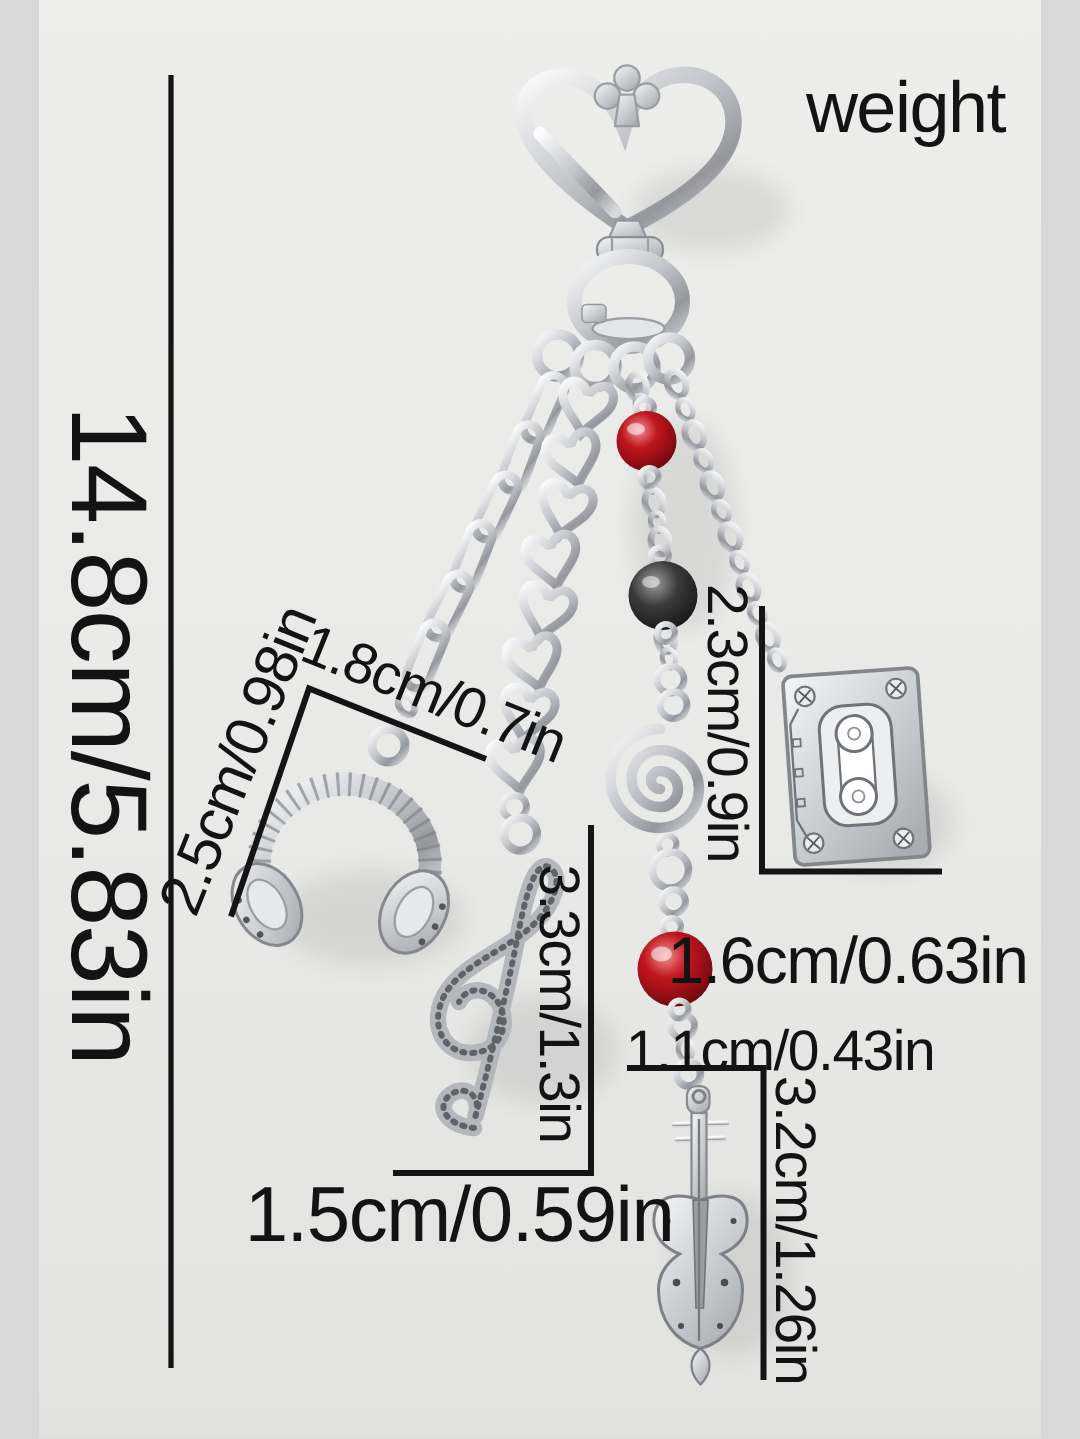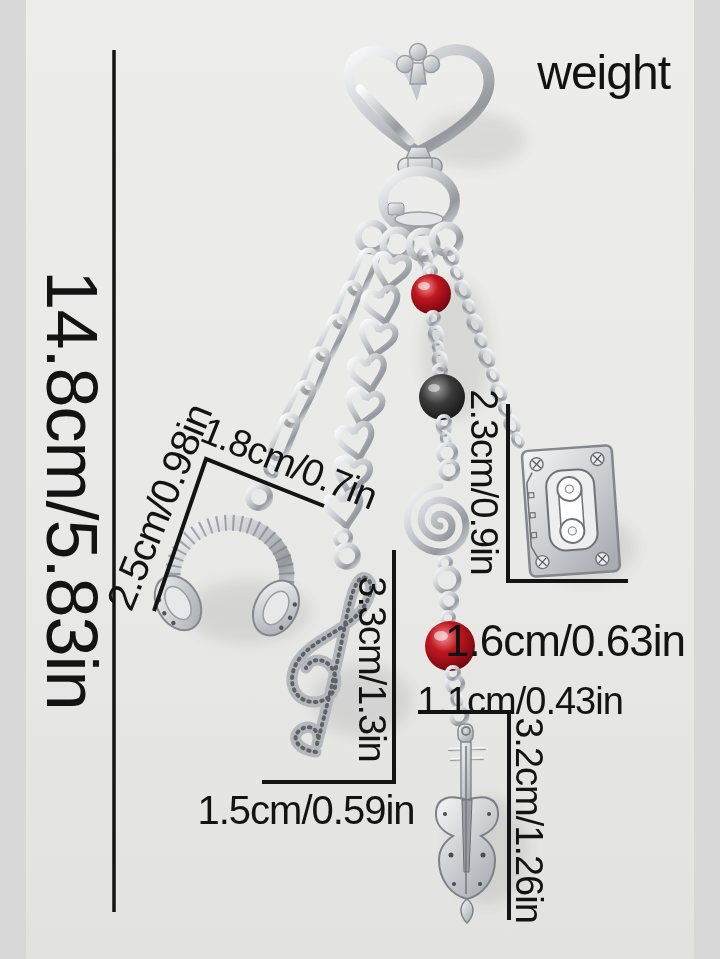--- a/index.html
+++ b/index.html
@@ -282,19 +282,19 @@
   <div class="dim rneg68" style="left:133px;top:507px;font-size:40px;">2.5cm/0.98in</div>
 
   <div class="dim r22" style="left:263px;top:463px;font-size:38px;">1.8cm/0.7in</div>
 
   <div class="dim rot90" style="left:458px;top:482px;font-size:38px;">2.3cm/0.9in</div>
 
   <div class="dim" style="left:539px;top:602px;font-size:44px;margin-top:39px;">1.6cm/0.63in</div>
 
   <div class="dim rot90" style="left:346px;top:669px;font-size:38px;">3.3cm/1.3in</div>
 
-  <div class="dim" style="left:280px;top:810px;font-size:40px;">1.5cm/0.59in</div>
+  <div class="dim" style="left:280px;top:810px;font-size:52px;">1.5cm/0.59in</div>
 
   <div class="dim" style="left:494px;top:701px;font-size:38px;">1.1cm/0.43in</div>
 
   <div class="dim rot90" style="left:503px;top:820px;font-size:38px;">3.2cm/1.26in</div>
 
 </div>
 
 </body></html>

